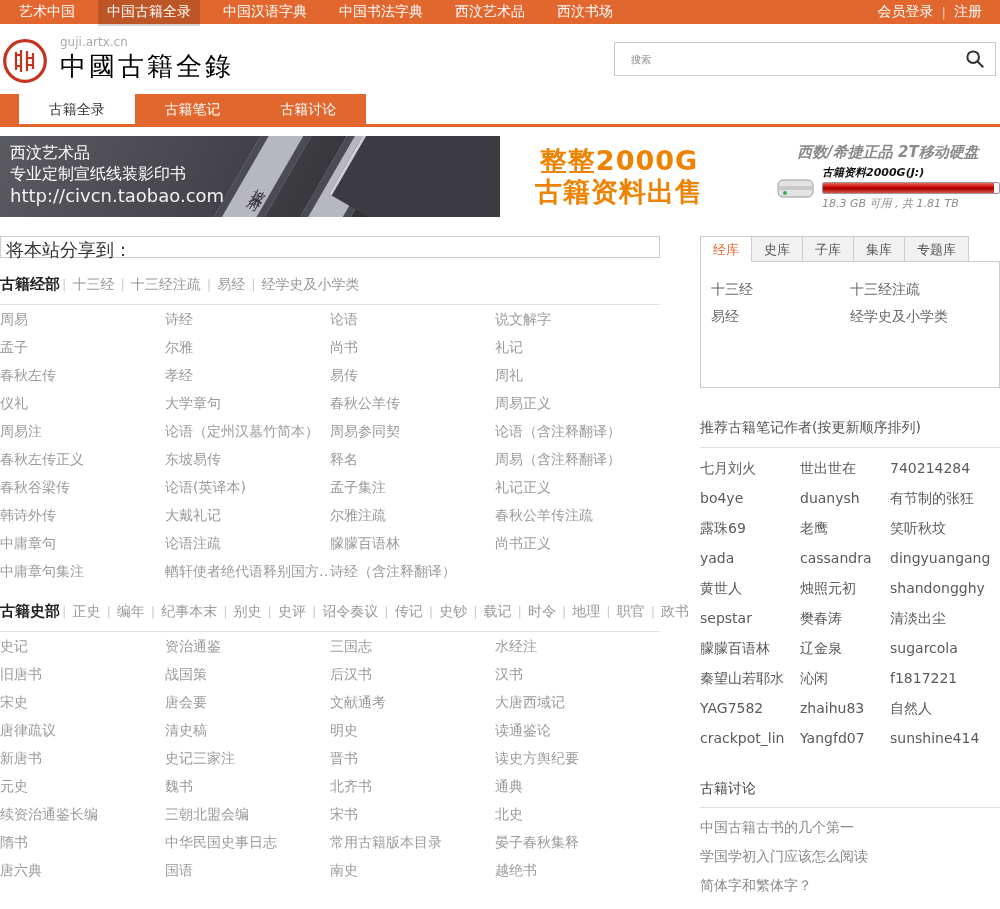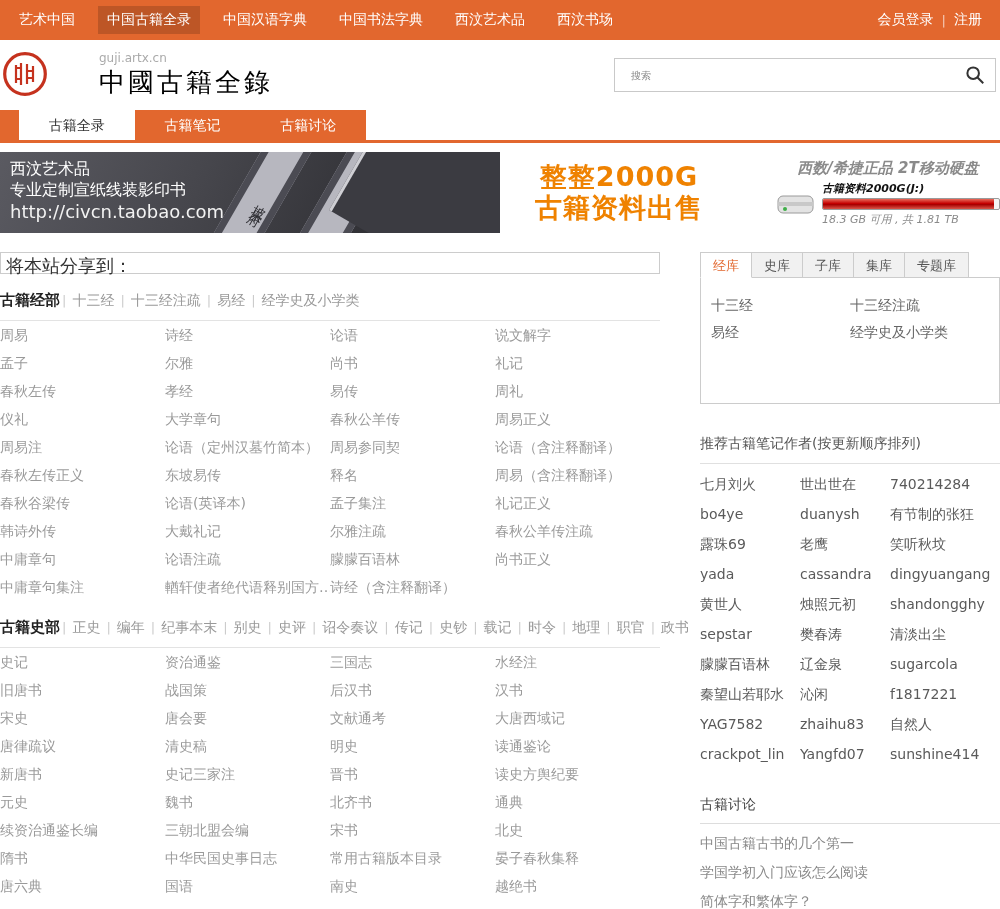--- a/index.html
+++ b/index.html
@@ -1,33 +1,33 @@
 <!DOCTYPE html>
 <html><head>
 <meta charset="utf-8">
 <style>
   * { margin:0; padding:0; box-sizing:border-box; }
   body { width:1000px; height:909px; background:#fff; overflow:hidden;
          font-family:"DejaVu Sans","Liberation Sans",sans-serif; }
   a { text-decoration:none; cursor:pointer; }
 
   
-  .topbar { height:40px; background:#e2672e; display:flex; align-items:center;
+  .topbar { height:24px; background:#e2672e; display:flex; align-items:center;
             justify-content:space-between; padding:0 10px; }
   .topbar-left { display:flex; align-items:center; }
   .tb-item { color:#fff; font-size:14px; padding:5px 9px; margin-right:14px; }
   .tb-item.active { background:rgba(0,0,0,0.16); }
   .topbar-right { display:flex; align-items:center; }
   .topbar-right a { color:#fff; font-size:14px; padding:0 8px; }
   .tb-sep { color:rgba(255,255,255,0.65); font-size:13px; }
 
   
   .header { height:70px; background:#fff; display:flex; align-items:center;
             justify-content:space-between; padding:0 2px; }
-  .logo { display:flex; align-items:flex-start;gap:39px; }
+  .logo { display:flex; align-items:flex-end; }
   .seal { margin:0 12px 0 0; }
   .logo-domain { font-size:12px; color:#aaa; }
   .logo-title { font-size:26px; color:#000000; letter-spacing:3px; }
   .search { position:relative; width:382px; margin-right:2px; }
   .search input { width:100%; height:34px; border:1px solid #c9c9c9; font-size:10px;
                   padding:0 40px 0 16px; color:#333; outline:none;
                   font-family:"DejaVu Sans","Liberation Sans",sans-serif; }
   .search input::placeholder { color:#888; }
   .search svg { position:absolute; right:10px; top:6px; }
 

